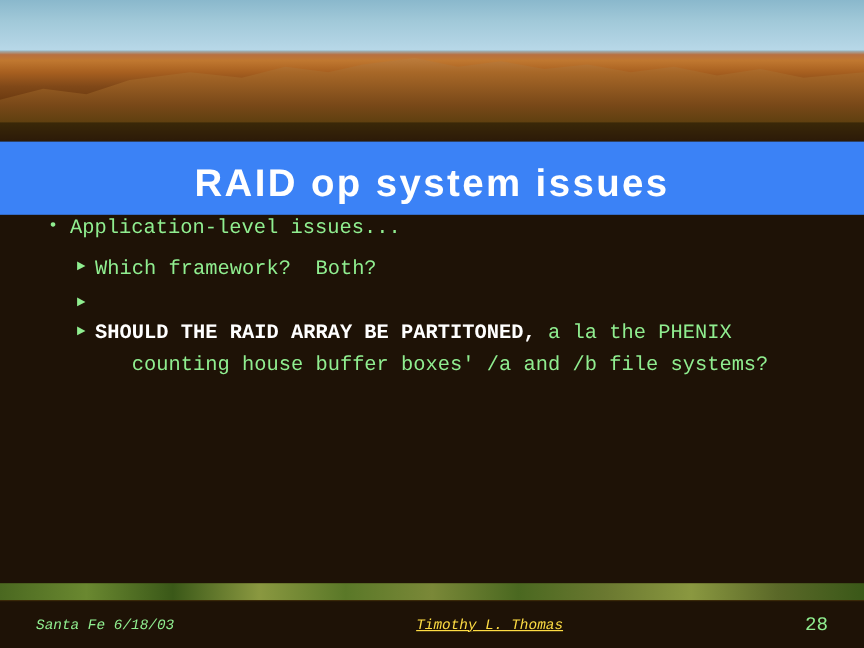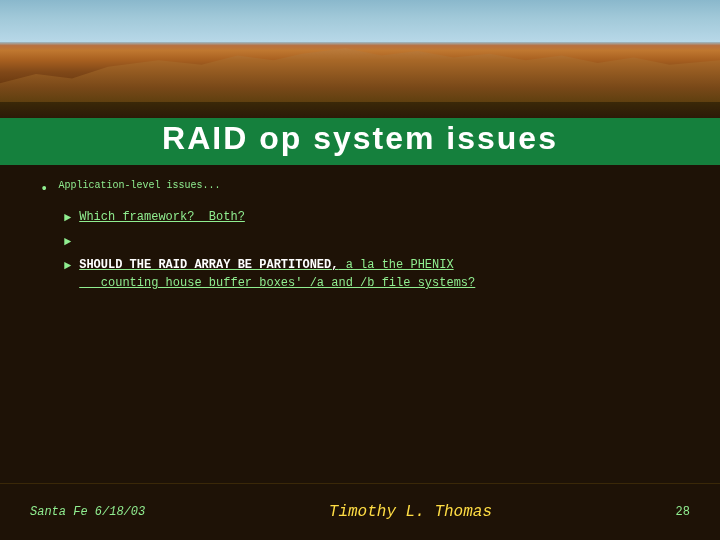--- a/index.html
+++ b/index.html
@@ -108,22 +108,22 @@
       left: 0; right: 0; bottom: 40px;
       background: #1e1206;
     }
 
     
     .title {
       position: absolute;
       top: 118px;
       left: 0; right: 0;
       text-align: center;
-      padding: 2px 40px 8px;
-      background: #15803d;
+      padding: 16px 40px 8px;
+      background: #3b82f6;
     }
 
     .title-text {
       font-family: Arial, Helvetica, sans-serif;
       font-size: 32px;
       font-weight: bold;
       color: #ffffff;
       letter-spacing: 2px;
     }
 
@@ -149,21 +149,21 @@
     .bullet-dot {
       color: #90ee90;
       margin-right: 10px;
       margin-top: 1px;
       flex-shrink: 0;
       font-size: 14px;
     }
 
     .bullet-main-text {
       color: #90ee90;
-      font-size: 10px;
+      font-size: 17px;
     }
 
     .sub-bullets {
       margin-left: 24px;
       margin-top: 4px;
     }
 
     .sub-bullet {
       display: flex;
       align-items: flex-start;
@@ -173,23 +173,22 @@
     .sub-arrow {
       color: #90ee90;
       margin-right: 8px;
       flex-shrink: 0;
       font-size: 12px;
       margin-top: 1px;
     }
 
     .sub-text {
       color: #90ee90;
-      font-size: 12px;
+      font-size: 17px;
       line-height: 1.5;
-      text-decoration: underline;
     }
 
     .highlight {
       color: #ffffff;
       font-weight: bold;
       text-align: right;
     }
 
     
     .bottom-strip {
@@ -204,49 +203,50 @@
         #4a6820 60%, #6a7830 70%, #8a9840 80%,
         #5a6828 90%, #3a5818 100%
       );
     }
 
     
     .footer {
       position: absolute;
       bottom: 0;
       left: 0; right: 0;
-      height: 57px;
+      height: 40px;
       background: #1e1206;
       display: flex;
       align-items: center;
       justify-content: flex-start;
       padding: 0 30px;
       border-top: 1px solid #3a2808;
     }
 
     .footer-left {
       color: #90ee90;
       font-family: 'Courier New', Courier, monospace;
       font-size: 12px;
       font-style: italic;
     }
 
     .footer-center {
       color: #ffdd44;
       font-family: 'Courier New', Courier, monospace;
-      font-size: 16px;
+      font-size: 12px;
       font-style: italic;
       text-align: center;
       flex: 1;
+      text-decoration: underline;
     }
 
     .footer-right {
       color: #90ee90;
       font-family: 'Courier New', Courier, monospace;
-      font-size: 12px;
+      font-size: 16px;
     }
   </style>
 </head>
 <body>
 
 <div class="slide">
 
   <div class="top-photo">
     <div class="sky-layer"></div>
     <div class="mountain-layer"></div>

